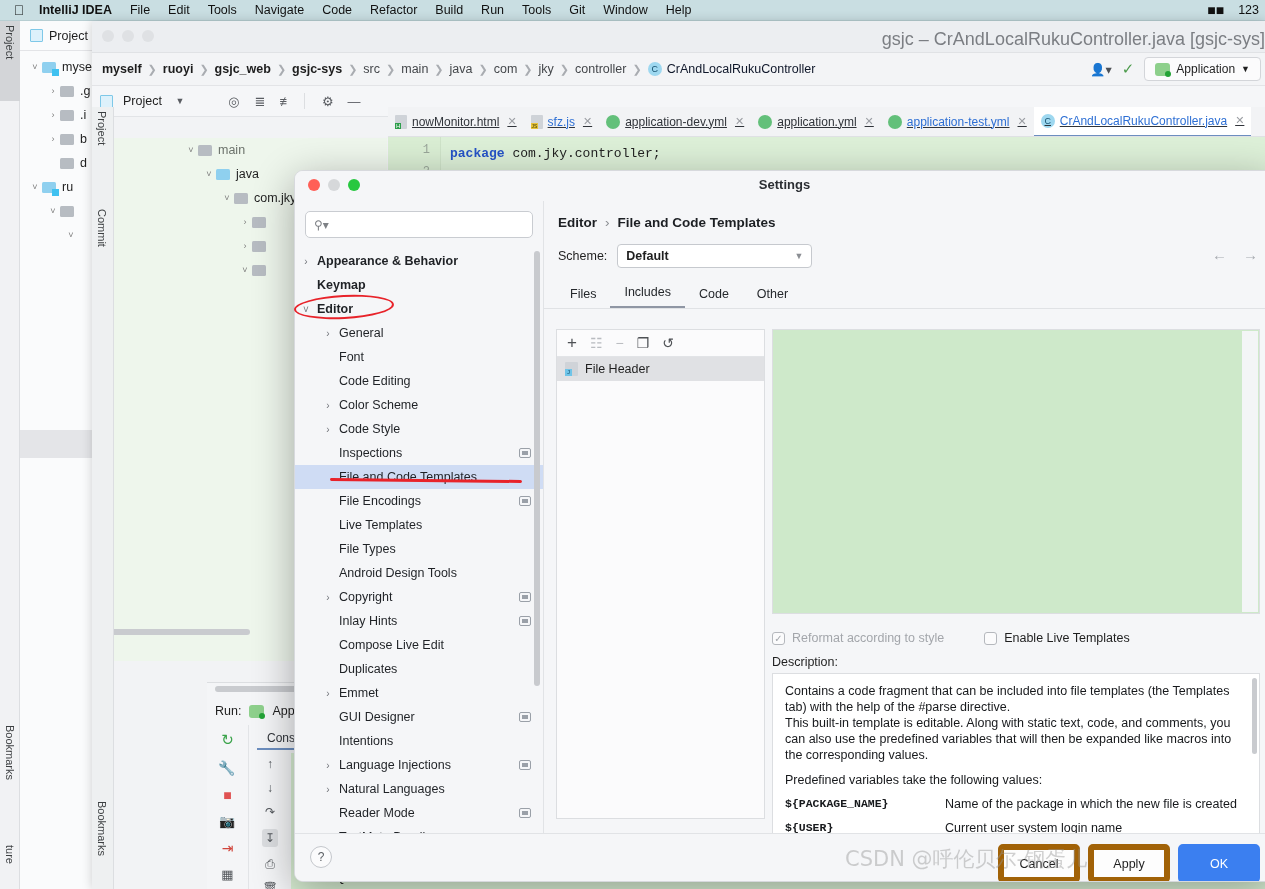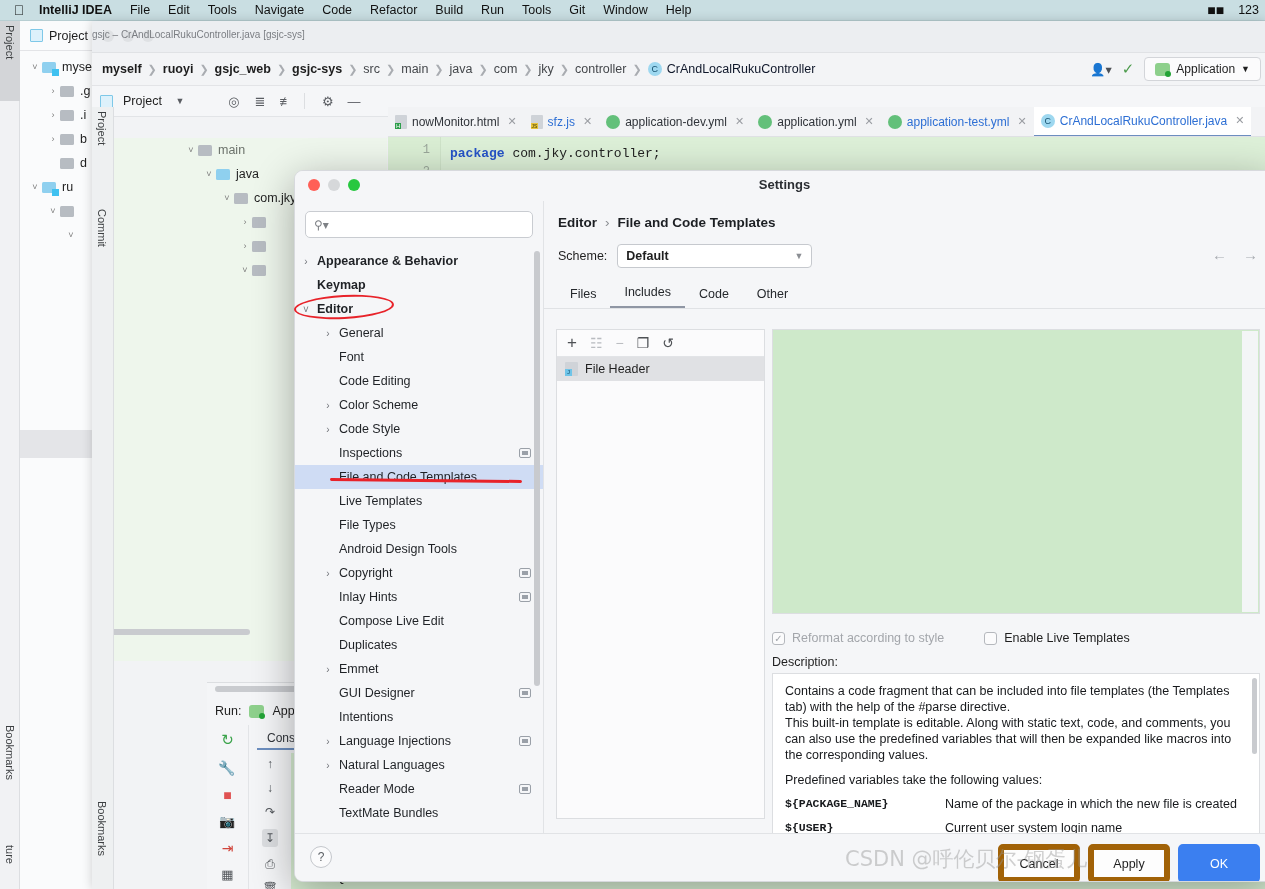--- a/index.html
+++ b/index.html
@@ -65,22 +65,22 @@
     background:#f2f3f5;
     box-shadow:0 0 10px rgba(0,0,0,.18);
   }
   #titlebar{
     height:32px; position:relative; background:#eceef1;
     border-bottom:1px solid #e0e2e5;
   }
   .traffic{ position:absolute; left:10px; top:9px; display:flex; gap:8px;}
   .dot{ width:12px;height:12px;border-radius:50%; background:#dfe1e4;}
   #titlebar .ttl{
-    position:absolute; left:0; right:0; top:8px; text-align:left;
-    font-size:10px; color:#7b7e83;
+    position:absolute; left:0; right:0; top:8px; text-align:right;
+    font-size:18px; color:#7b7e83;
   }
   #crumbbar{
     height:33px; background:#f3f4f6; display:flex; align-items:center;
     padding-left:10px; border-bottom:1px solid #e3e4e7; font-size:12.5px;
     position:relative;
   }
   .crumb{ color:#44474b; white-space:nowrap;}
   .crumb.b{ font-weight:bold; color:#1d1d1d;}
   .crumb.lnk{ color:#0f172a;}
   .csep{ color:#a9acb1; margin:0 6px; font-size:11px;}
@@ -102,21 +102,21 @@
   #toolrow .lbl{ font-size:12.5px;}
   .tbic{ color:#5a5d62; font-size:13px; width:16px; text-align:center;}
   
   #tabsrow{
     position:absolute; left:296px; top:86px; width:877px; height:30px;
     background:#f2f3f5; display:flex; align-items:center; overflow:hidden;
     border-bottom:1px solid #dfe1e4;
   }
   .etab{
     display:flex;align-items:center;gap:5px;height:30px;padding:0 7px;
-    font-size:12px; white-space:nowrap; color:#30343a;
+    font-size:12px; white-space:nowrap; color:#30343a;text-decoration:underline;
   }
   .etab.active{ background:#ffffff; border-bottom:2px solid #6c8ebf;}
   .etab .x{ color:#9a9da2; font-size:11px; margin-left:3px;}
   .fic{ width:12px;height:14px;border-radius:1px;position:relative;display:inline-block;}
   .fic.html{ background:#cfd3d8;} .fic.html:after{content:'H';position:absolute;left:0;bottom:0;font-size:6px;background:#2e9e4b;color:#fff;padding:0 1px;line-height:6px;}
   .fic.js{ background:#cfd3d8;} .fic.js:after{content:'JS';position:absolute;left:0;bottom:0;font-size:5px;background:#e8c33a;color:#3a3a00;padding:0 1px;line-height:6px;}
   .fic.yml{ width:14px;height:14px;border-radius:50%;background:#63c07a;}
   .fic.java{ width:14px;height:14px;border-radius:50%;background:#9ed8f0;color:#14506e;font-size:9px;text-align:center;line-height:14px;}
   .tab-lnk{ color:#2d6fd4; }
   
@@ -576,20 +576,25 @@
           <span class="ch"></span>
           <span class="tx">Inspections</span>
           <span class="proj"></span>
         </div>
       <div class="srow indent1 sel">
           <span class="ch"></span>
           <span class="tx">File and Code Templates</span>
         </div>
       <div class="srow indent1">
           <span class="ch"></span>
+          <span class="tx">File Encodings</span>
+          <span class="proj"></span>
+        </div>
+      <div class="srow indent1">
+          <span class="ch"></span>
           <span class="tx">Live Templates</span>
         </div>
       <div class="srow indent1">
           <span class="ch"></span>
           <span class="tx">File Types</span>
         </div>
       <div class="srow indent1">
           <span class="ch"></span>
           <span class="tx">Android Design Tools</span>
         </div>

